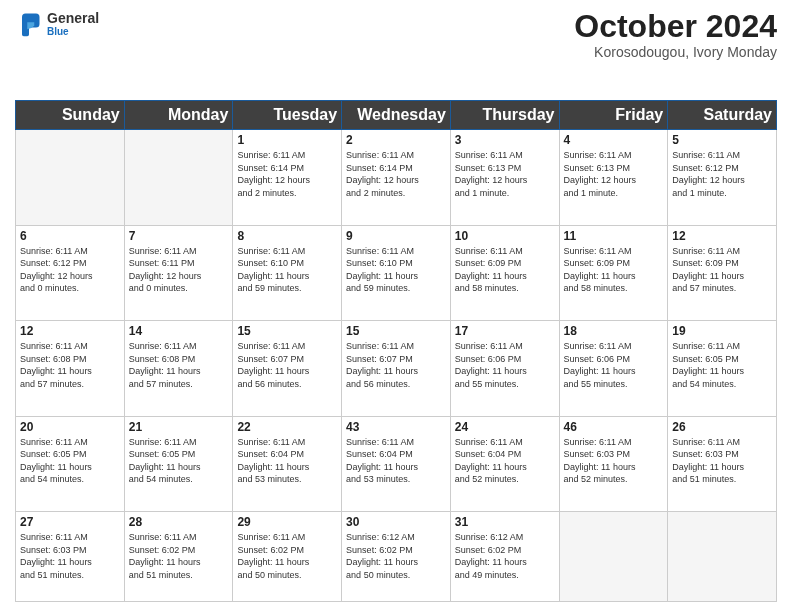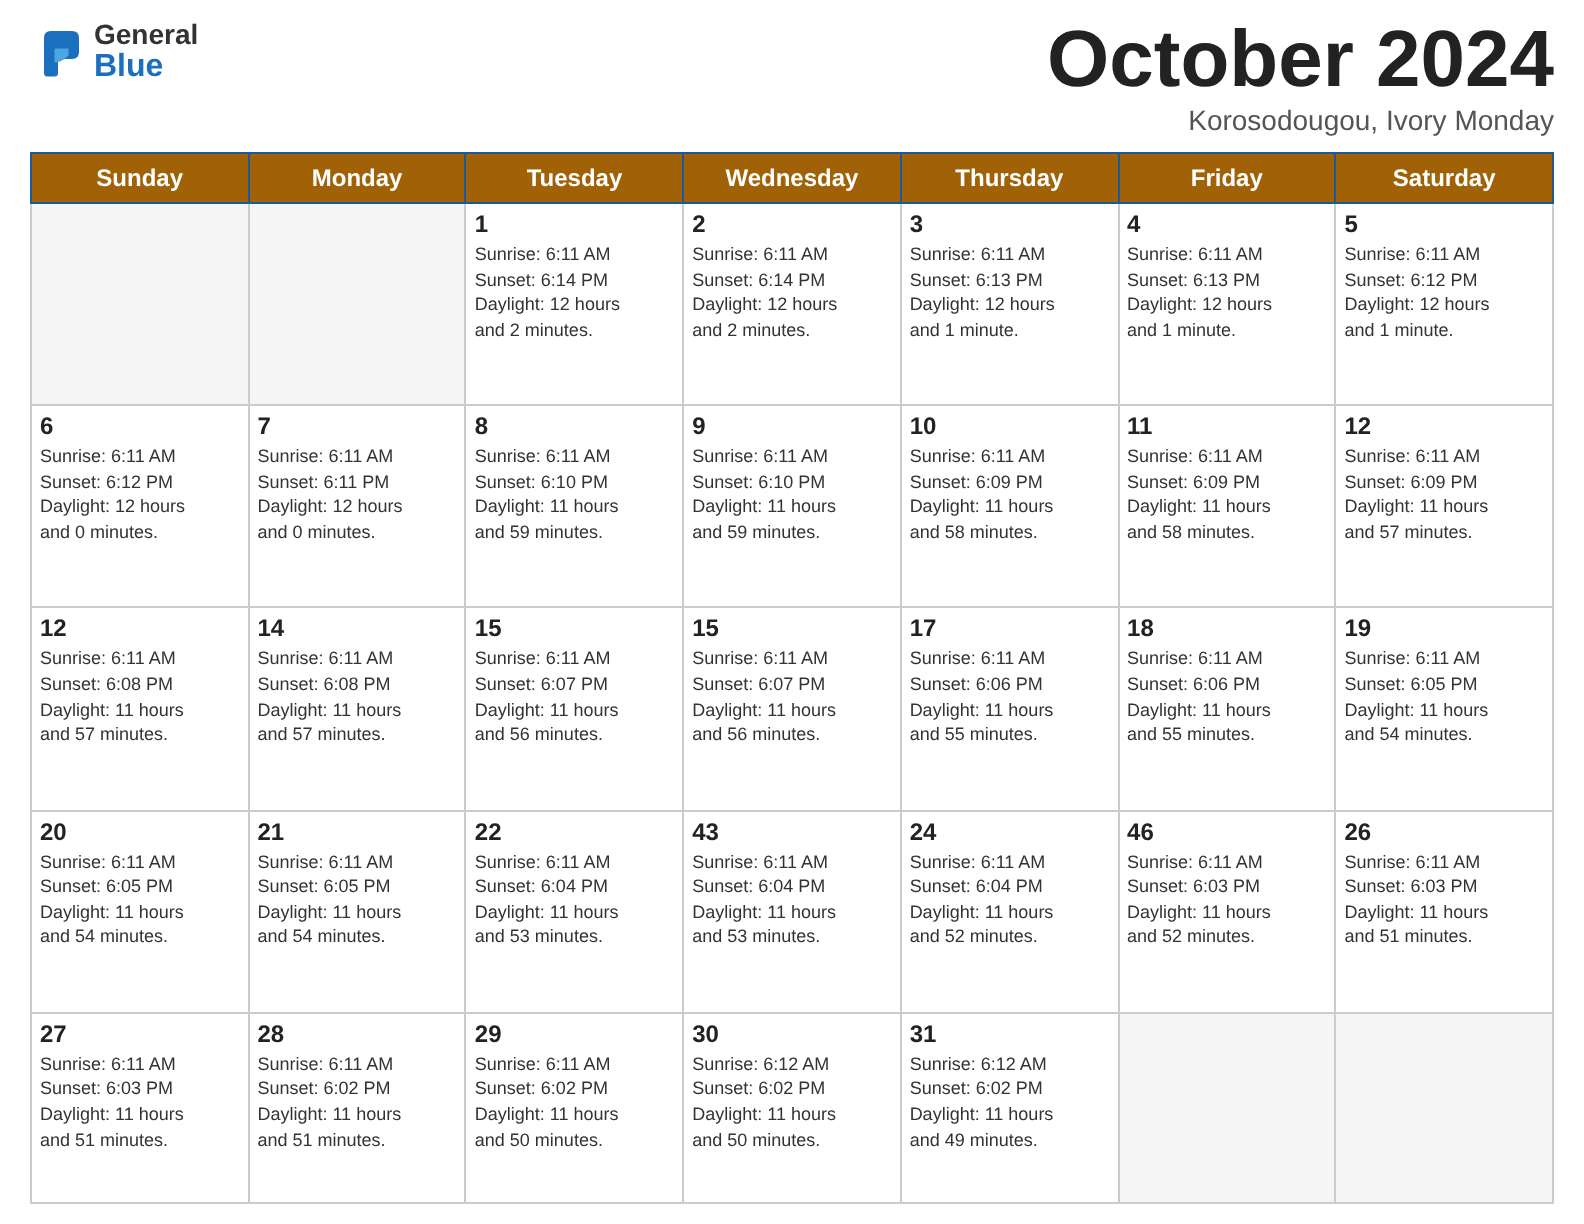--- a/index.html
+++ b/index.html
@@ -9,20 +9,21 @@
       width: 792px;
       height: 612px;
       overflow: hidden;
     }
     .page {
       width: 792px;
       height: 612px;
       padding: 10px 15px;
       display: flex;
       flex-direction: column;
+      gap: 32px;
     }
     .header {
       display: flex;
       justify-content: space-between;
       align-items: flex-start;
       margin-bottom: 8px;
     }
     .logo {
       display: flex;
       align-items: center;
@@ -32,54 +33,54 @@
       display: flex;
       flex-direction: column;
       line-height: 1.1;
     }
     .logo-general {
       font-size: 14px;
       font-weight: bold;
       color: #333;
     }
     .logo-blue {
-      font-size: 16px;
+      font-size: 10px;
       font-weight: bold;
       color: #1a6fbf;
     }
     .logo-icon {
       width: 28px;
       height: 28px;
     }
     .header-right {
       text-align: right;
     }
     .month-title {
-      font-size: 40px;
+      font-size: 32px;
       font-weight: bold;
       color: #222;
       line-height: 1;
     }
     .location {
       font-size: 14px;
       color: #555;
       margin-top: 2px;
     }
     .calendar {
       border-collapse: collapse;
       width: 100%;
       flex: 1;
     }
     .calendar th {
-      background: #a16207;
+      background: #404040;
       color: #fff;
-      font-size: 12px;
+      font-size: 16px;
       font-weight: bold;
       padding: 5px 4px;
-      text-align: center;
+      text-align: right;
       border: 1px solid #1a5a9a;
     }
     .calendar td {
       border: 1px solid #ccc;
       vertical-align: top;
       padding: 3px 4px;
       width: calc(100% / 7);
       font-size: 9.5px;
       color: #333;
       background: #fff;

